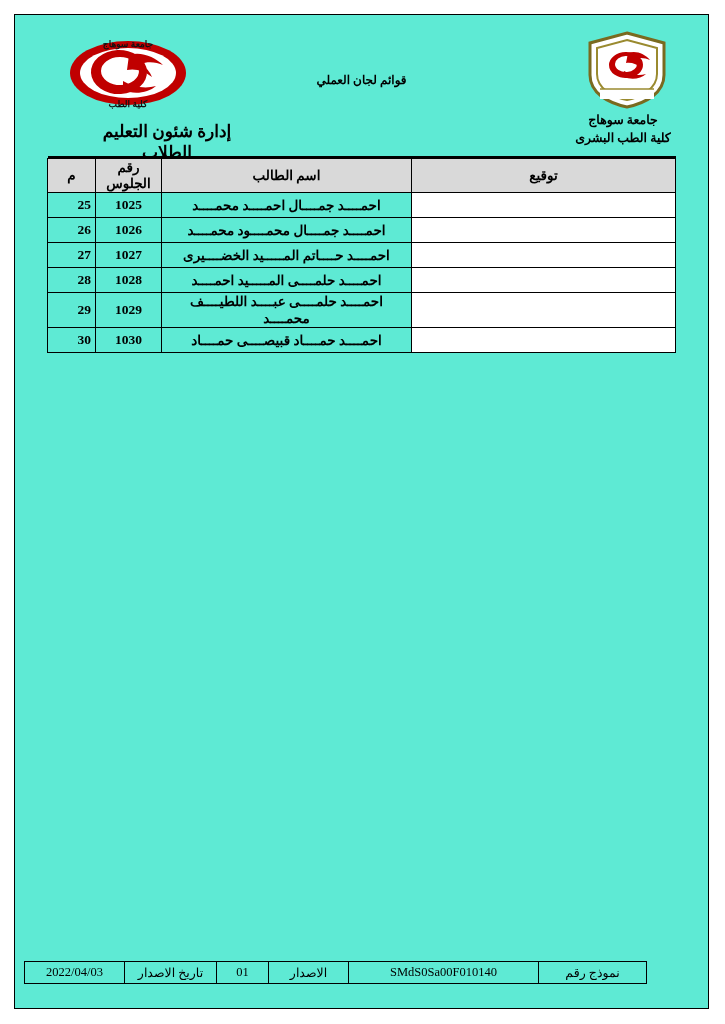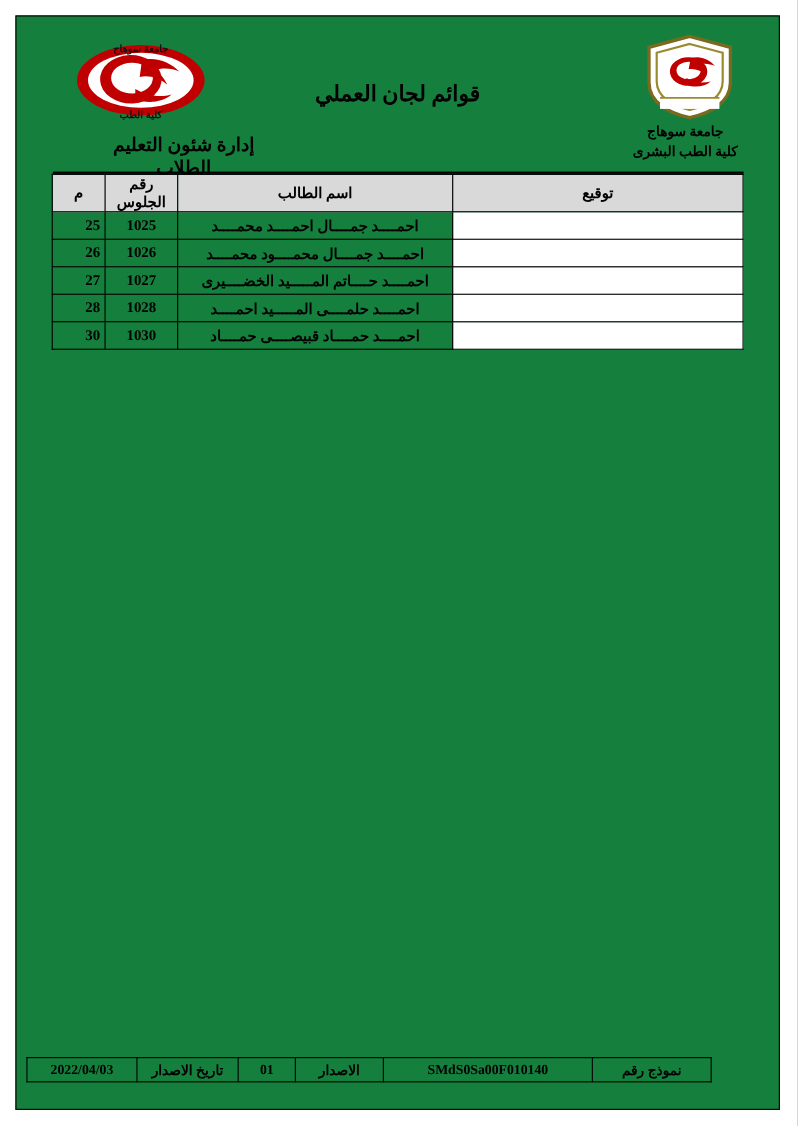--- a/index.html
+++ b/index.html
@@ -15,21 +15,21 @@
     position: relative;
   }
   .page {
     position: absolute;
     left: 14px;
     top: 14px;
     width: 695px;
     height: 995px;
     border: 1px solid #000;
     box-sizing: border-box;
-    background: #15803d;
+    background: #5eead4;
   }
   .inner {
     position: relative;
     width: 100%;
     height: 100%;
   }
 
   
   .header {
     position: absolute;
@@ -70,21 +70,21 @@
     font-size: 12.5px;
     font-weight: bold;
     line-height: 1.45;
   }
   .title-block {
     position: absolute;
     left: 0;
     right: 0;
     top: 56px;
     text-align: center;
-    font-size: 20px;
+    font-size: 12px;
     font-weight: bold;
     line-height: 1.55;
   }
   .title-block div { white-space: nowrap; }
 
   
   .table-wrap {
     position: absolute;
     left: 33px;
     top: 143px;
@@ -136,21 +136,21 @@
   }
   table.footer {
     border-collapse: collapse;
     width: 100%;
     table-layout: fixed;
   }
   table.footer td {
     border: 1px solid #000;
     height: 22px;
     font-size: 12.5px;
-    font-weight: bold;
+    font-weight: normal;
     text-align: center;
     padding: 0 4px;
     box-sizing: border-box;
   }
   .f-label-form { width: 108px; }
   .f-code       { width: 190px; }
   .f-label-ed   { width: 80px;  }
   .f-ed         { width: 52px;  }
   .f-label-date { width: 92px;  }
   .f-date       { width: 100px; }
@@ -237,20 +237,26 @@
             <td class="c-sign"></td>
             <td class="c-name">احمــــد حــــاتم المـــــيد الخضــــيرى</td>
             <td class="c-seat">1027</td>
             <td class="c-num">27</td>
           </tr>
           <tr>
             <td class="c-sign"></td>
             <td class="c-name">احمــــد حلمــــى المـــــيد احمــــد</td>
             <td class="c-seat">1028</td>
             <td class="c-num">28</td>
+          </tr>
+          <tr>
+            <td class="c-sign"></td>
+            <td class="c-name">احمــــد حلمــــى عبــــد اللطيــــف محمــــد</td>
+            <td class="c-seat">1029</td>
+            <td class="c-num">29</td>
           </tr>
           <tr>
             <td class="c-sign"></td>
             <td class="c-name">احمــــد حمــــاد قبيصــــى حمــــاد</td>
             <td class="c-seat">1030</td>
             <td class="c-num">30</td>
           </tr>
         </tbody>
       </table>
     </div>

